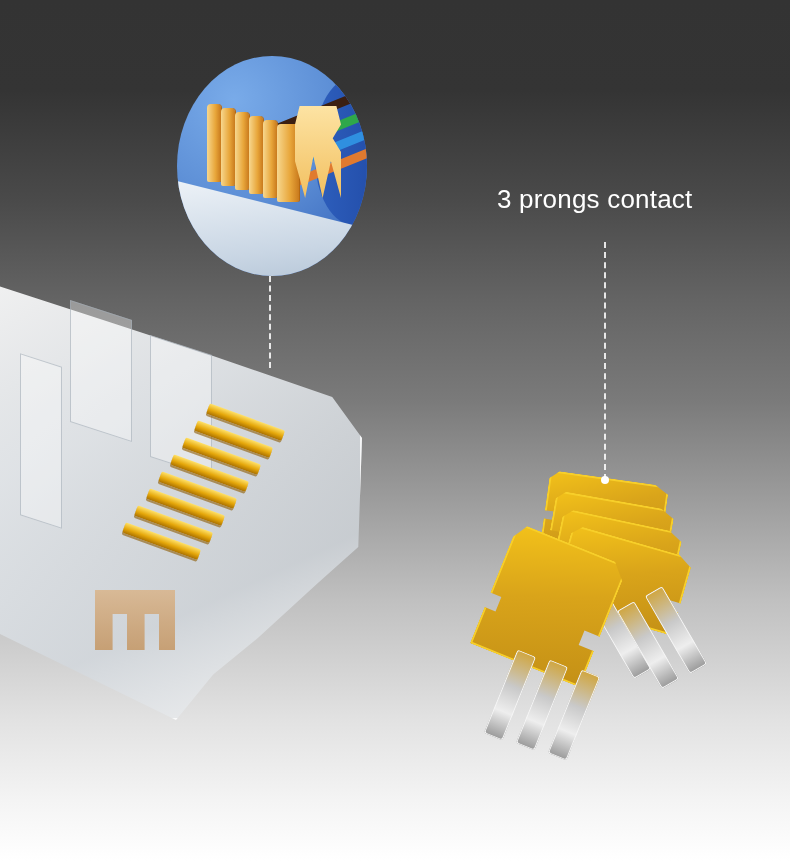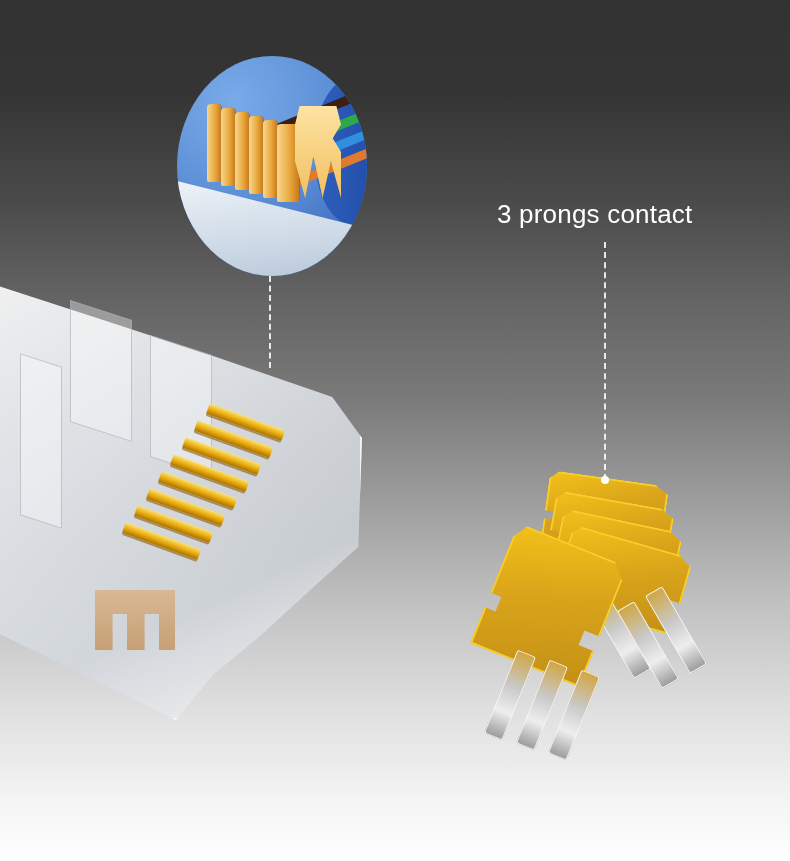--- a/index.html
+++ b/index.html
@@ -8,21 +8,21 @@
     font-family: "Liberation Sans", sans-serif;
     background: linear-gradient(to bottom,
       #333333 0px, #343434 90px, #4a4a4a 200px, #646464 300px,
       #7a7a7a 400px, #a0a0a0 510px, #c0c0c0 600px, #e2e2e2 720px,
       #f4f4f4 800px, #ffffff 861px);
   }
   .abs { position: absolute; }
 
   
   .callout-label {
-    left: 497px; top: 199px; width: 210px;
+    left: 497px; top: 184px; width: 210px;
     color: #ffffff; font-size: 26px; letter-spacing: 0.2px;
     white-space: nowrap;
   }
 
   
   .dash-v {
     width: 0; border-left: 2px dashed rgba(255,255,255,0.85);
   }
   .dash-right { left: 604px; top: 242px; height: 238px; }
   .dash-left  { left: 269px; top: 276px; height: 92px; }

